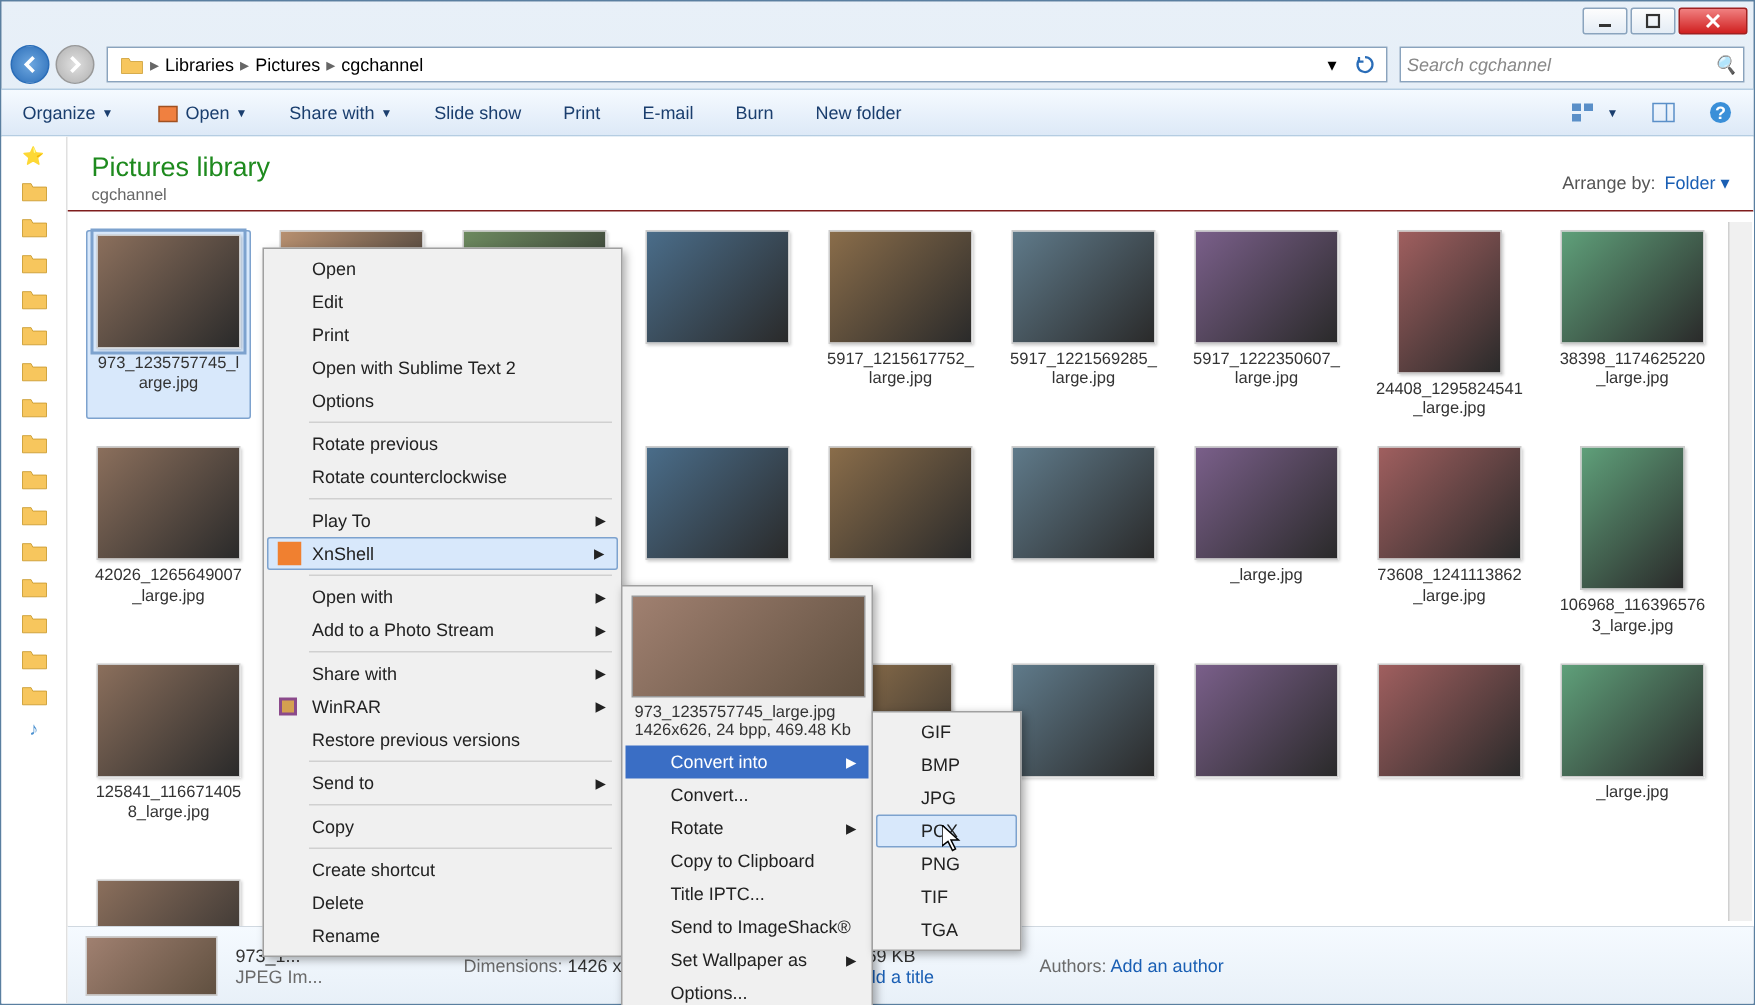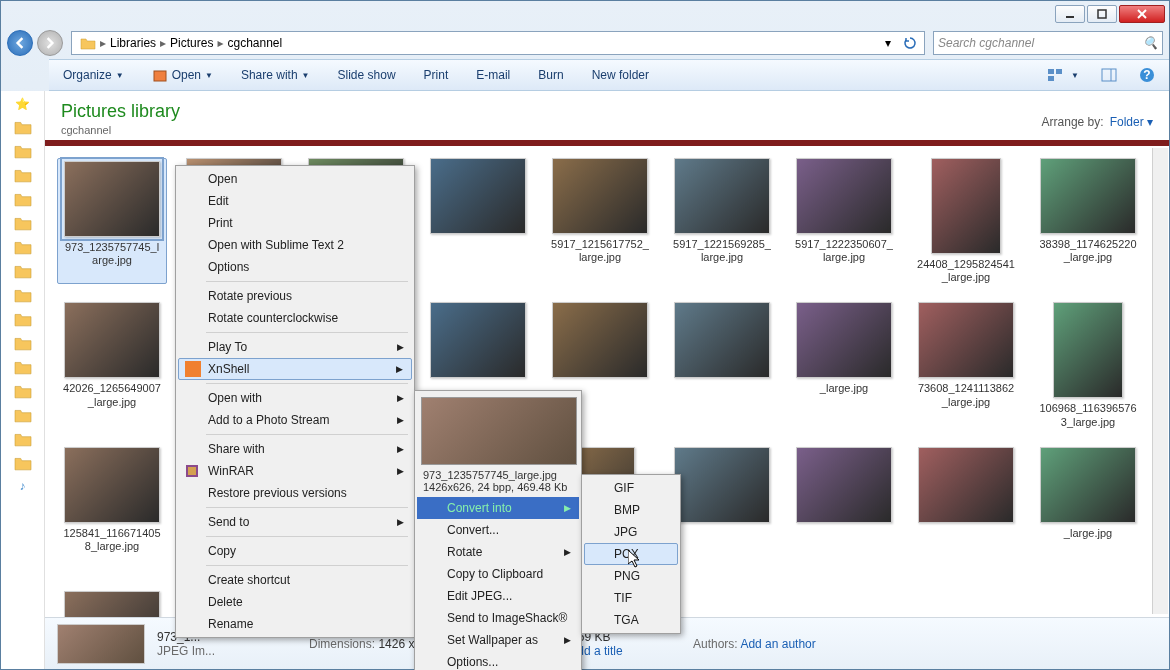--- a/index.html
+++ b/index.html
@@ -18,33 +18,33 @@
 .navbtn.fwd { background: radial-gradient(#e0e0e0,#b0b0b0); border-color: #999; }
 .addrbar { flex: 1; height: 24px; background: #fff; border: 1px solid #8aa3bd; display: flex; align-items: center; padding: 0 4px; margin: 0 4px; }
 .addrbar .crumb { display: flex; align-items: center; gap: 4px; padding: 0 4px; cursor: pointer; }
 .addrbar .sep { color: #666; }
 .addrbar-right { margin-left: auto; display: flex; gap: 2px; }
 .addr-icon-btn { width: 20px; height: 20px; display: flex; align-items: center; justify-content: center; cursor: pointer; }
 .searchbox { width: 230px; height: 24px; background: #fff; border: 1px solid #8aa3bd; display: flex; align-items: center; padding: 0 4px; color: #888; font-style: italic; }
 .searchbox .sicon { margin-left: auto; color: #3a6ea5; }
 
 
-.toolbar { height: 32px; background: linear-gradient(#f5faff,#dde9f7); border-top: 1px solid #b5cde2; border-bottom: 1px solid #b5cde2; display: flex; align-items: center; padding: 0 8px; gap: 16px; margin-left: 48px; }
+.toolbar { height: 32px; background: linear-gradient(#f5faff,#dde9f7); border-top: 1px solid #b5cde2; border-bottom: 1px solid #b5cde2; display: flex; align-items: center; padding: 0 8px; gap: 16px; }
 .tbtn { display: flex; align-items: center; gap: 4px; color: #1a3e6e; cursor: pointer; padding: 2px 6px; }
 .tbtn .drop { font-size: 8px; color: #1a3e6e; }
 .tbtn-ico { width: 16px; height: 16px; }
 .toolbar-right { margin-left: auto; display: flex; gap: 10px; align-items: center; }
 
 
 .body { flex: 1; display: flex; background: #fff; overflow: hidden; }
 .sidebar { width: 44px; background: #fff; border-right: 1px solid #e0e0e0; padding: 6px 4px; display: flex; flex-direction: column; gap: 8px; align-items: center; }
 .sidebar .folder { width: 20px; height: 16px; }
 
 .main { flex: 1; display: flex; flex-direction: column; overflow: hidden; }
-.libheader { padding: 10px 16px 4px; border-bottom: 6px solid #7f1d1d; display: flex; align-items: flex-start; }
+.libheader { padding: 10px 16px 4px; border-bottom: 1px solid #7f1d1d; display: flex; align-items: flex-start; }
 .libheader h1 { color: #1e8a1e; font-size: 18px; font-weight: normal; }
 .libheader .sub { color: #666; font-size: 11px; margin-top: 2px; }
 .arrange { margin-left: auto; color: #555; font-size: 11px; display: flex; align-items: center; gap: 6px; margin-top: 14px; }
 .arrange .val { color: #1a5fb4; }
 
 .grid { flex: 1; padding: 12px; display: grid; grid-template-columns: repeat(9, 110px); gap: 18px 12px; align-content: start; overflow: auto; background: #fff; }
 .item { display: flex; flex-direction: column; align-items: center; text-align: center; position: relative; }
 .thumb { width: 96px; height: 76px; background: linear-gradient(135deg,#a08070,#605040); border: 1px solid #ccc; box-shadow: 1px 1px 2px rgba(0,0,0,.2); }
 .thumb.tall { height: 96px; width: 70px; }
 .item.selected .thumb { outline: 2px solid #7da2ce; outline-offset: 2px; background-color: #cfe4fb; }
@@ -56,21 +56,21 @@
 .details .dthumb { width: 88px; height: 40px; background: linear-gradient(135deg,#a08070,#605040); border: 1px solid #ccc; }
 .details .dcol { display: flex; flex-direction: column; font-size: 11px; min-width: 140px; }
 .details .dlabel { color: #6a6a6a; }
 .details .dval { color: #333; }
 .details .dval.link { color: #1a5fb4; }
 
 
 .ctxmenu { position: absolute; background: #f0f0f0; border: 1px solid #a0a0a0; box-shadow: 2px 2px 6px rgba(0,0,0,.35); padding: 2px; z-index: 100; }
 .ctxmenu .mi { display: flex; align-items: center; padding: 4px 24px 4px 30px; font-size: 12px; color: #222; cursor: default; white-space: nowrap; position: relative; }
 .ctxmenu .mi:hover, .ctxmenu .mi.hl { background: #d8e8fb; border: 1px solid #7da2ce; padding: 3px 35px 3px 29px; border-radius: 2px; }
-.ctxmenu .mi.hl2 { background: #3a6ec5; color: #86efac; }
+.ctxmenu .mi.hl2 { background: #3a6ec5; color: #ffffff; }
 .ctxmenu .sep { height: 1px; background: #d0d0d0; margin: 3px 4px 3px 28px; }
 .ctxmenu .arrow { position: absolute; right: 8px; font-size: 9px; }
 .ctxmenu .micon { position: absolute; left: 6px; width: 16px; height: 16px; }
 
 .menu1 { left: 175px; top: 165px; width: 240px; }
 .menu2 { left: 414px; top: 390px; width: 168px; }
 .menu2 .preview { padding: 4px; }
 .menu2 .preview .pthumb { width: 156px; height: 68px; background: linear-gradient(135deg,#a08070,#605040); border: 1px solid #999; margin-bottom: 4px; }
 .menu2 .preview .pline { font-size: 11px; color: #333; padding: 0 2px; }
 .menu3 { left: 581px; top: 474px; width: 100px; }
@@ -438,21 +438,21 @@
 <div class="ctxmenu menu2" id="ctx2">
     <div class="preview">
       <div class="pthumb"></div>
       <div class="pline">973_1235757745_large.jpg</div>
       <div class="pline">1426x626, 24 bpp, 469.48 Kb</div>
     </div>
     <div class="mi hl2">Convert into<span class="arrow">▶</span></div>
     <div class="mi">Convert...</div>
     <div class="mi">Rotate<span class="arrow">▶</span></div>
     <div class="mi">Copy to Clipboard</div>
-    <div class="mi">Edit JPEG...</div>
+    <div class="mi">Title IPTC...</div>
     <div class="mi">Send to ImageShack®</div>
     <div class="mi">Set Wallpaper as<span class="arrow">▶</span></div>
     <div class="mi">Options...</div>
   </div>
 
 <div class="ctxmenu menu3" id="ctx3">
     <div class="mi">GIF</div>
     <div class="mi">BMP</div>
     <div class="mi">JPG</div>
     <div class="mi hl">PCX</div>

